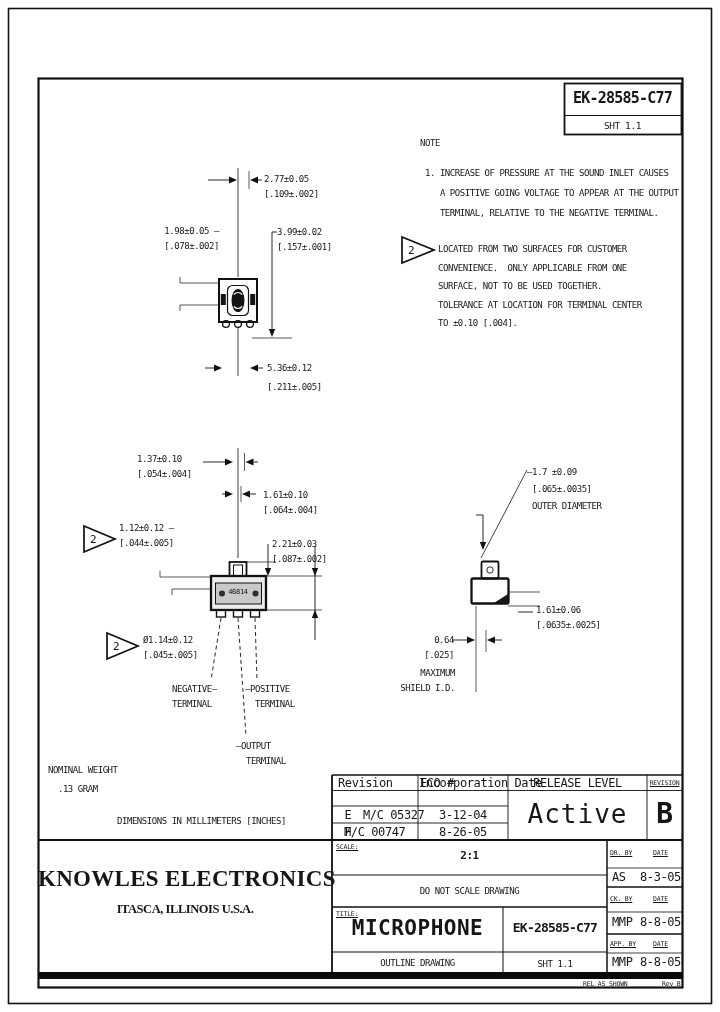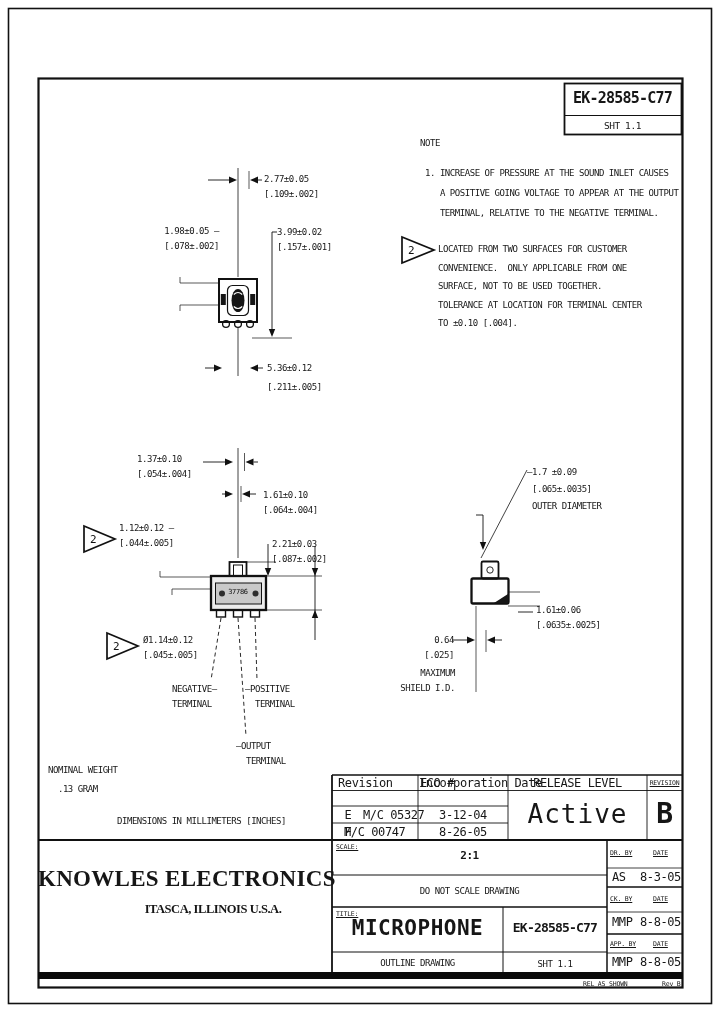--- a/index.html
+++ b/index.html
@@ -14,21 +14,21 @@
   .t6{font-size:6.5px;letter-spacing:-0.2px;line-height:8px;text-decoration:underline;}
   .t8{font-size:12px;letter-spacing:-0.4px;line-height:10px;}
   .sheet{font-size:9.5px;}
   .idp{font-size:15px;font-weight:bold;letter-spacing:-0.8px;line-height:18px;}
   .act{font-size:26px;letter-spacing:1px;line-height:30px;}
   .revbig{font-size:28px;font-weight:bold;line-height:32px;}
   .scl{font-size:11px;font-weight:bold;line-height:13px;}
   .ttl{font-size:21px;font-weight:bold;letter-spacing:0.5px;line-height:23px;}
   .prt{font-size:13px;font-weight:bold;letter-spacing:-0.8px;line-height:16px;}
   .co{font-family:"Liberation Serif",serif;font-size:23px;font-weight:bold;letter-spacing:0.3px;line-height:26px;}
-  .loc{font-family:"Liberation Serif",serif;font-size:12.5px;font-weight:bold;line-height:15px;margin-left:28px;}
+  .loc{font-family:"Liberation Serif",serif;font-size:12.5px;font-weight:bold;line-height:15px;}
   .mark{font-size:7px;letter-spacing:-0.3px;line-height:9px;color:#101010;}
   svg{position:absolute;left:0;top:0;}
 </style>
 </head>
 <body>
 
 <div id="page">
 
 <svg width="720" height="1012" viewBox="0 0 720 1012">
 
@@ -196,21 +196,21 @@
 <div class="t" style="left:272px;top:537px">2.21±0.03
 [.087±.002]</div>
 <div class="t" style="left:143px;top:633px">Ø1.14±0.12
 [.045±.005]</div>
 <div class="t" style="left:172px;top:682px">NEGATIVE—
 TERMINAL</div>
 <div class="t" style="left:245px;top:682px">—POSITIVE
   TERMINAL</div>
 <div class="t" style="left:236px;top:739px">—OUTPUT
   TERMINAL</div>
-<div class="t mark ctr" style="left:222px;top:588px;width:32px">37786</div>
+<div class="t mark ctr" style="left:222px;top:588px;width:32px">46814</div>
 
 <div class="t note17" style="left:527px;top:464px">—1.7 ±0.09
  [.065±.0035]
  OUTER DIAMETER</div>
 <div class="t" style="left:536px;top:603px">1.61±0.06
 [.0635±.0025]</div>
 <div class="t tr" style="left:404px;top:633px;width:50px">0.64
 [.025]</div>
 <div class="t tr" style="left:372px;top:666px;width:83px">MAXIMUM
 SHIELD I.D.</div>

